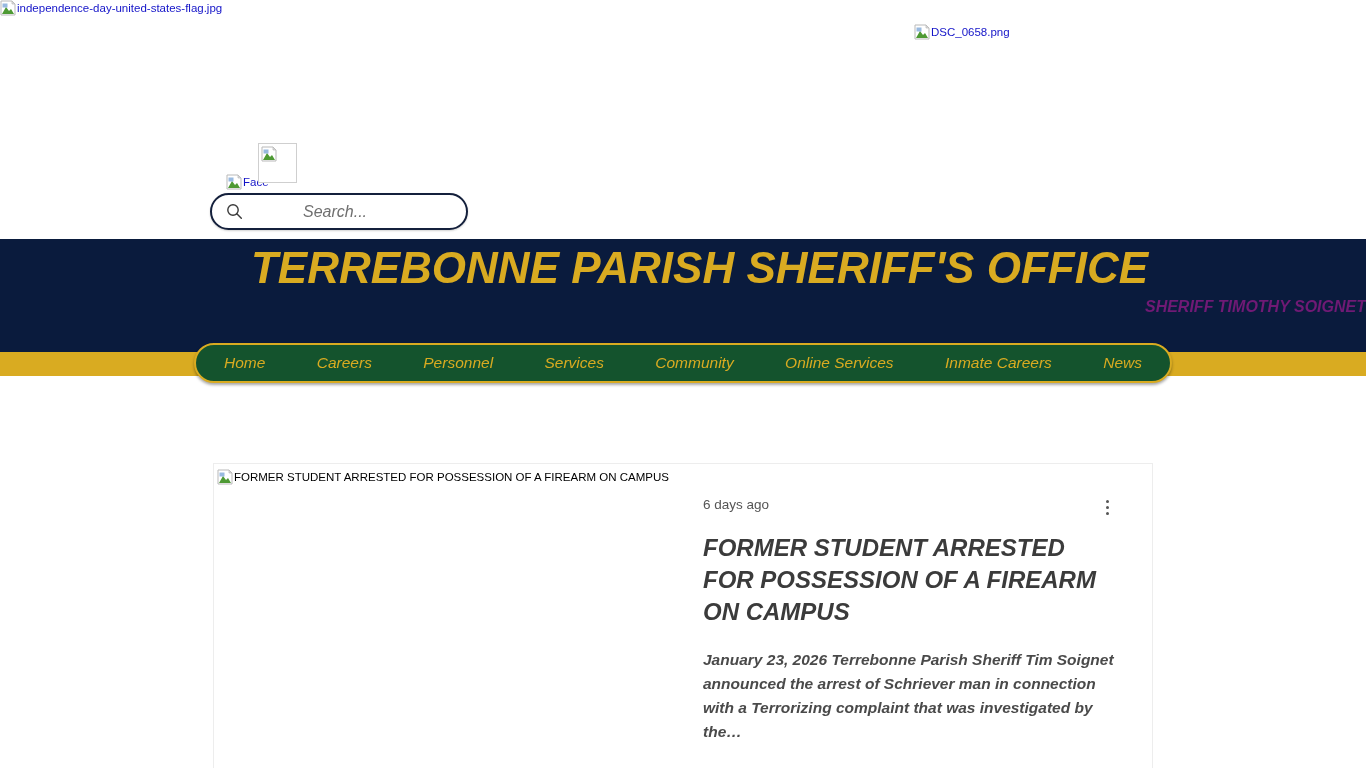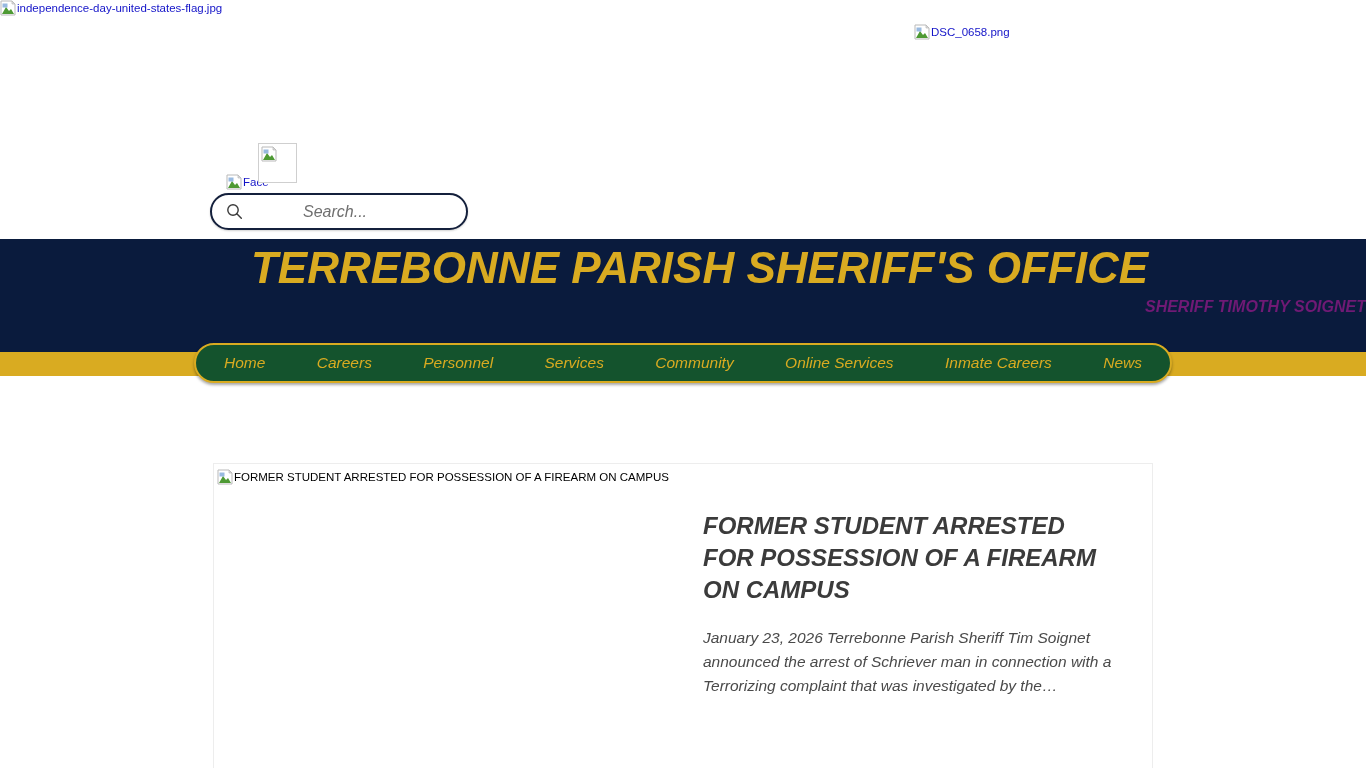--- a/index.html
+++ b/index.html
@@ -213,20 +213,21 @@
     max-width: 418px;
     cursor: pointer;
   }
   .card-excerpt {
     margin-top: 12px;
     font-size: 15.5px;
     font-style: italic;
     color: #4a4a4a;
     line-height: 24px;
     max-width: 412px;
+    font-weight: bold;
   }
 </style>
 </head>
 <body>
 
 <div class="page">
 
   <div class="broken" id="ph-flag">
     <span class="broken-ico">
       <svg viewBox="0 0 16 16" xmlns="http://www.w3.org/2000/svg">
@@ -311,18 +312,26 @@
             <path d="M12 1 v3 h3 z" fill="#dcdcdc" stroke="#b9b9b9" stroke-width="0.7"></path>
             <path d="M2 14 L6 7 L9 11 L11 9 L14 14 z" fill="#4e9a34"></path>
             <path d="M2.5 3.5 h5 v4 h-5 z" fill="#7ea8d8" opacity="0.8"></path>
           </svg>
         </span>
         <span class="broken-txt dark">FORMER STUDENT ARRESTED FOR POSSESSION OF A FIREARM ON CAMPUS</span>
       </div>
     </div>
 
     <div class="card-body">
+      <div class="card-meta">
+        <span class="card-date">6 days ago</span>
+        <span class="kebab">
+          <i></i>
+            <i></i>
+            <i></i>
+        </span>
+      </div>
       <h2 class="card-title">FORMER STUDENT ARRESTED FOR POSSESSION OF A FIREARM ON CAMPUS</h2>
       <p class="card-excerpt">January 23, 2026 Terrebonne Parish Sheriff Tim Soignet announced the arrest of Schriever man in connection with a Terrorizing complaint that was investigated by the…</p>
     </div>
   </article>
 
 </div>
 
 </body></html>

